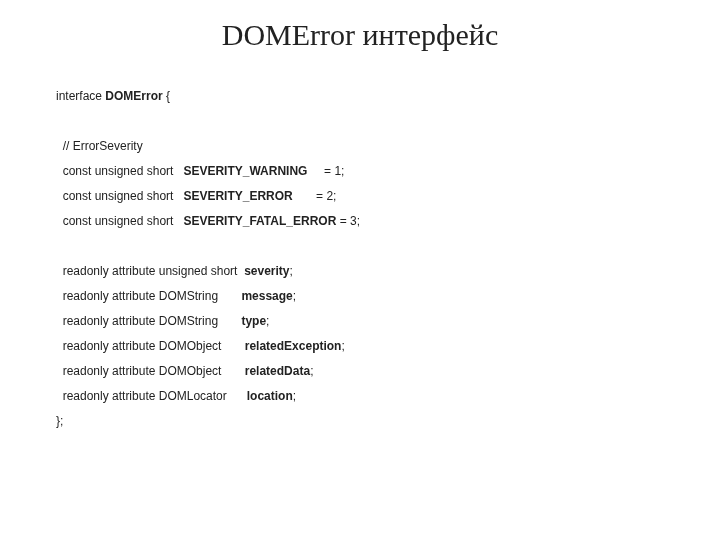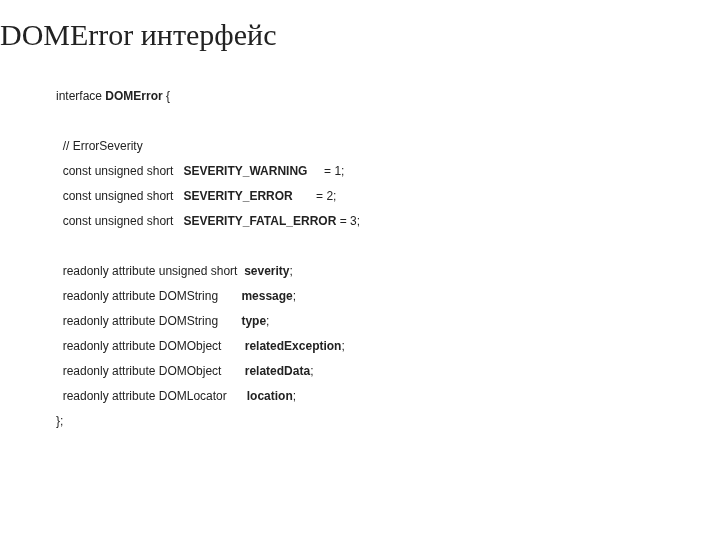--- a/index.html
+++ b/index.html
@@ -5,20 +5,21 @@
     * { margin: 0; padding: 0; box-sizing: border-box; }
     body {
       width: 720px;
       height: 540px;
       background: #ffffff;
       font-family: "Times New Roman", Times, serif;
       overflow: hidden;
       position: relative;
     }
     .title {
+      text-align: center;
       font-size: 30px;
       color: #222;
       padding-top: 18px;
       padding-bottom: 32px;
       font-weight: normal;
     }
     .code {
       font-family: Liberation Sans, sans-serif;
       font-size: 12px;
       line-height: 25px;

